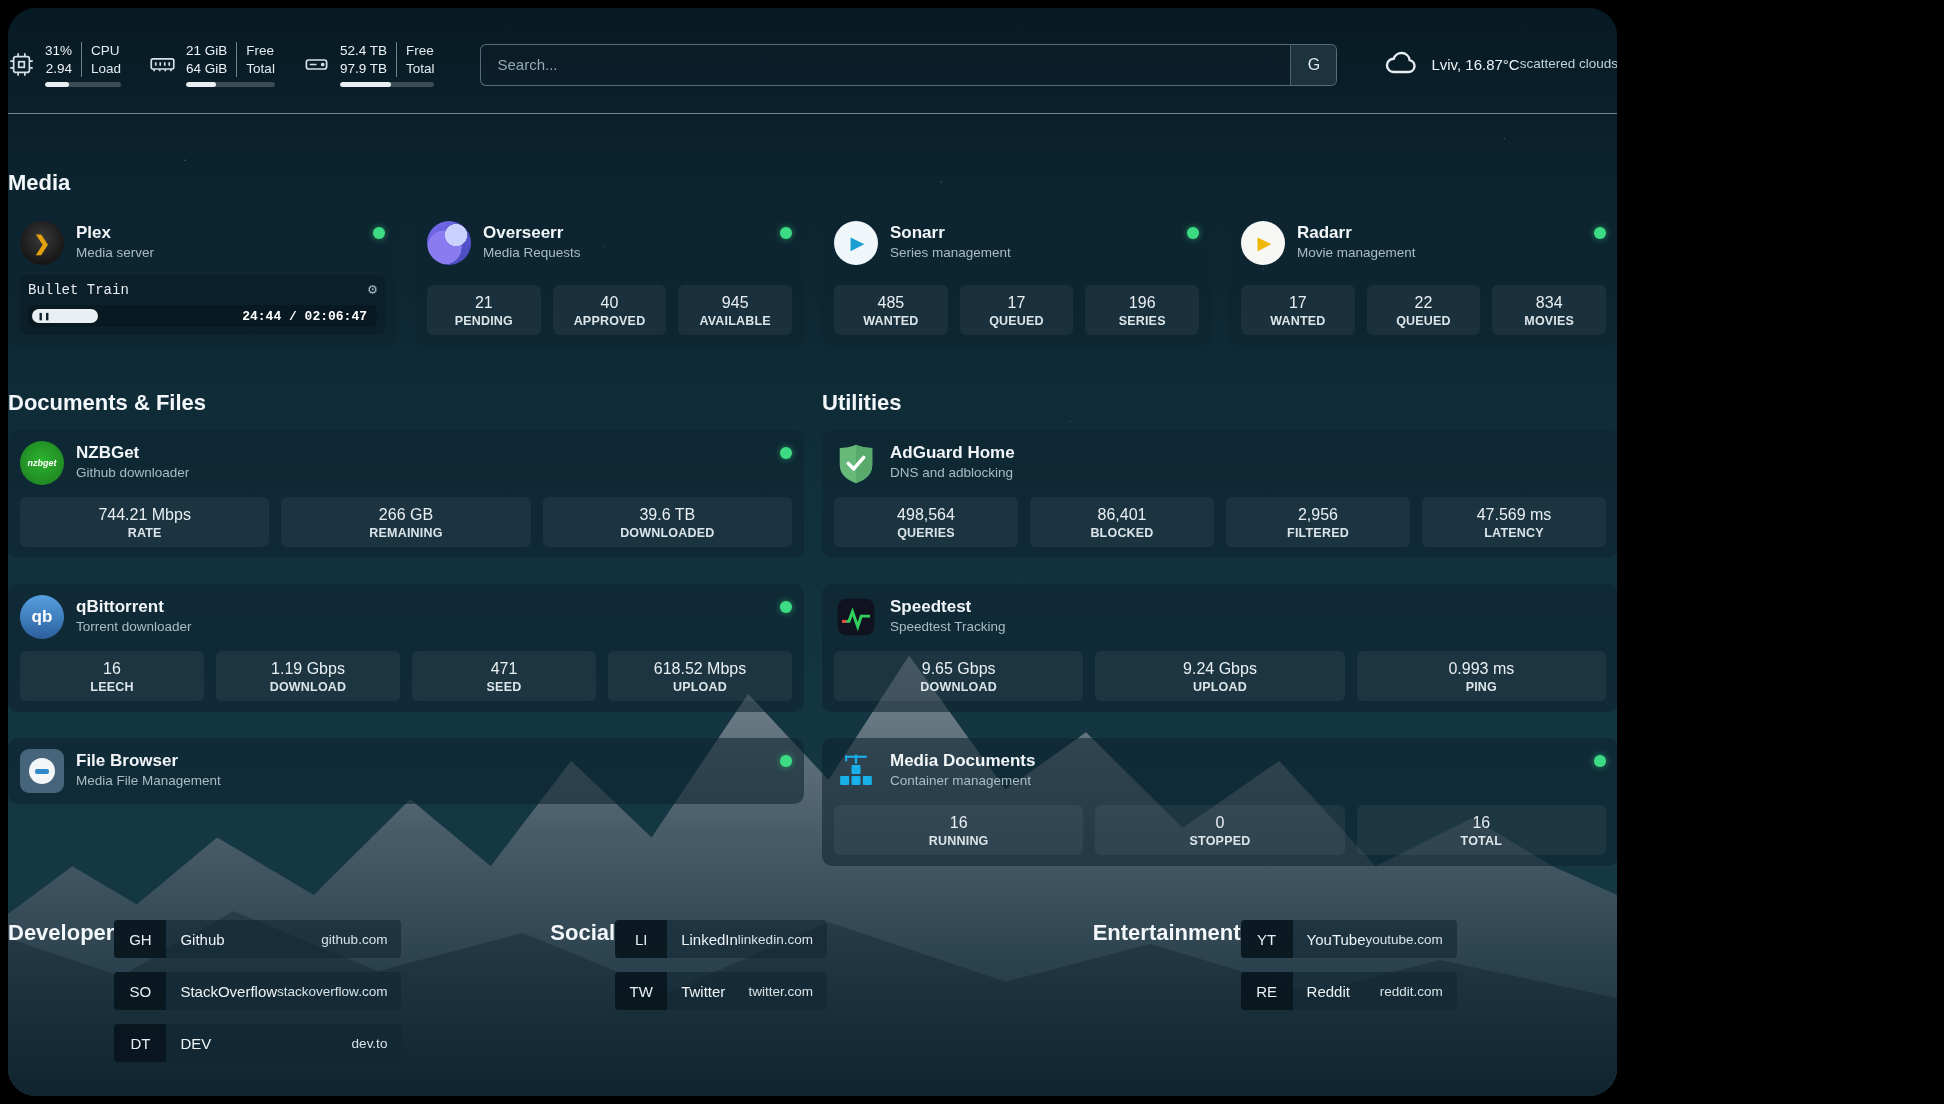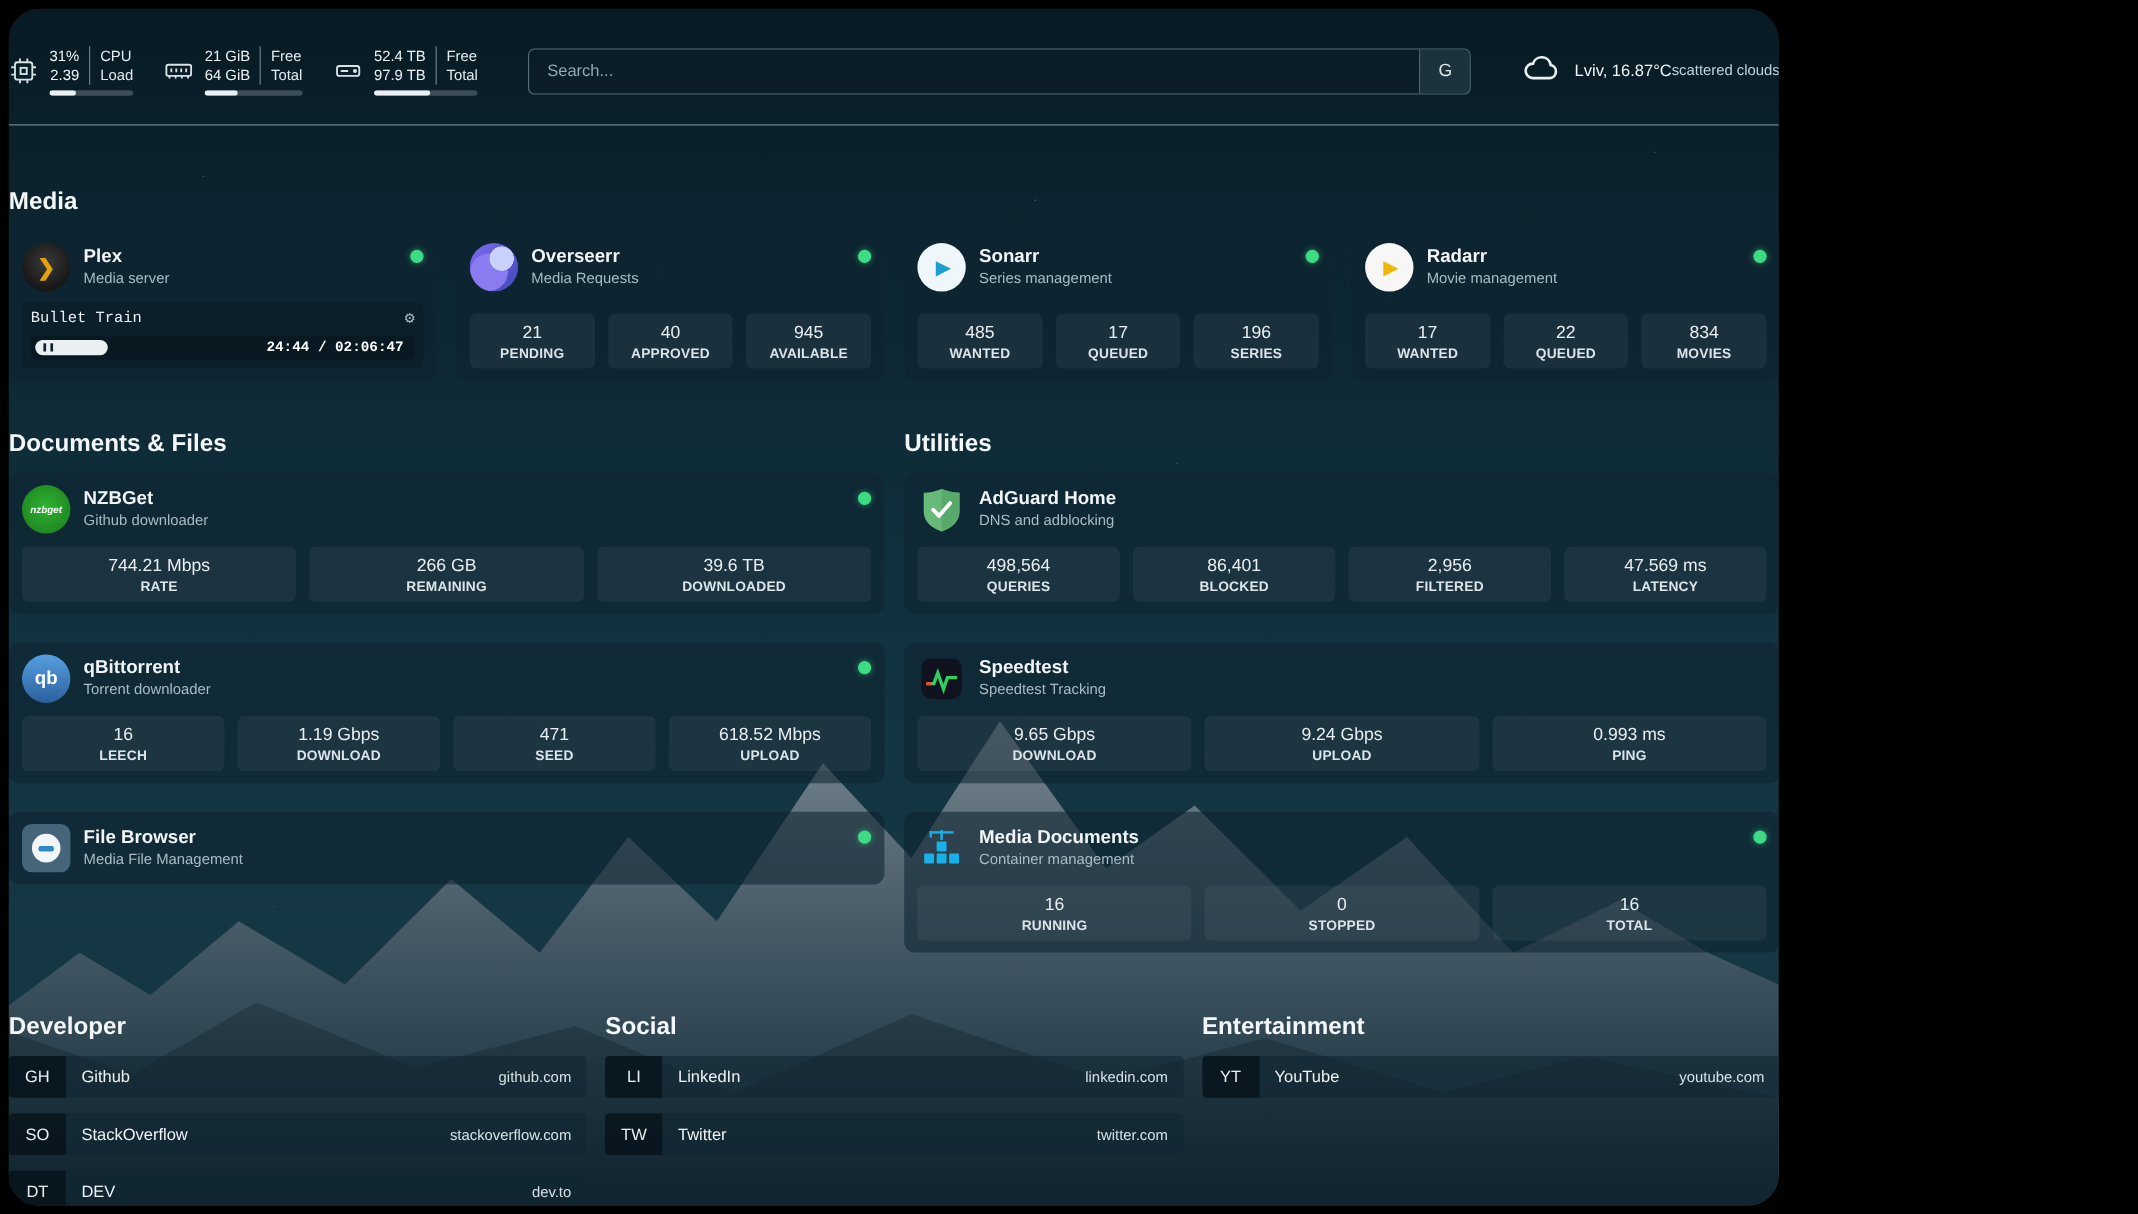--- a/index.html
+++ b/index.html
@@ -121,21 +121,21 @@
   .player-time { position:absolute; right:10px; top:50%; transform:translateY(-50%); font-size:13px; font-weight:700; color:#fff; }
 
   
   .cols { display:grid; grid-template-columns:1fr 1fr; gap:18px; margin-top:44px; }
   .col { display:flex; flex-direction:column; }
   .col .card { margin-bottom:26px; }
   .col .card:last-child { margin-bottom:0; }
 
   
   .links { display:grid; grid-template-columns:1fr 1fr 1fr; gap:17px; margin-top:54px; padding-bottom:42px; }
-  .link-col { display:flex; flex-direction:column; }
+  .link-col { display:flex; }
   .link-rows { display:flex; flex-direction:column; gap:14px; }
   .link-row { display:flex; align-items:center; height:38px; background:rgba(16,38,50,.60); border-radius:4px; overflow:hidden; cursor:pointer; }
   .link-abbr { width:52px; align-self:stretch; display:flex; align-items:center; justify-content:center;
     background:rgba(6,18,26,.78); color:#e9eff2; font-size:15px; flex:none; }
   .link-name { margin-left:14px; font-size:15px; color:#eef3f6; }
   .link-url { margin-left:auto; padding-right:14px; font-size:13.5px; color:#d7e2e7; }
 </style>
 </head>
 <body>
 
@@ -156,21 +156,21 @@
               <svg viewBox="0 0 24 24" width="27" height="27" fill="none" stroke="#d7e2e7" stroke-width="1.5">
                   <rect x="5" y="5" width="14" height="14" rx="2"></rect>
                   <rect x="9.5" y="9.5" width="5" height="5"></rect>
                   <path d="M9 2v3M15 2v3M9 19v3M15 19v3M2 9h3M2 15h3M19 9h3M19 15h3"></path>
                 </svg>
             </span>
             <div class="sys-body">
               <div class="sys-grid">
                 <div class="sys-vals">
                   <span>31%</span>
-                  <span>2.39</span>
+                  <span>2.94</span>
                 </div>
                 <div class="sys-labels">
                   <span>CPU</span>
                   <span>Load</span>
                 </div>
               </div>
               <div class="sys-bar">
                   <i style="width: 31%;"></i>
                 </div>
             </div>
@@ -580,19 +580,24 @@
         </div>
 
         <div class="link-col">
           <h2 class="section-title">Entertainment</h2>
           <div class="link-rows">
             <div class="link-row">
               <span class="link-abbr">YT</span>
               <span class="link-name">YouTube</span>
               <span class="link-url">youtube.com</span>
             </div>
+            <div class="link-row">
+              <span class="link-abbr">RE</span>
+              <span class="link-name">Reddit</span>
+              <span class="link-url">reddit.com</span>
+            </div>
           </div>
         </div>
 
       </div>
     </div>
   </div>
 </div>
 
 </body></html>

